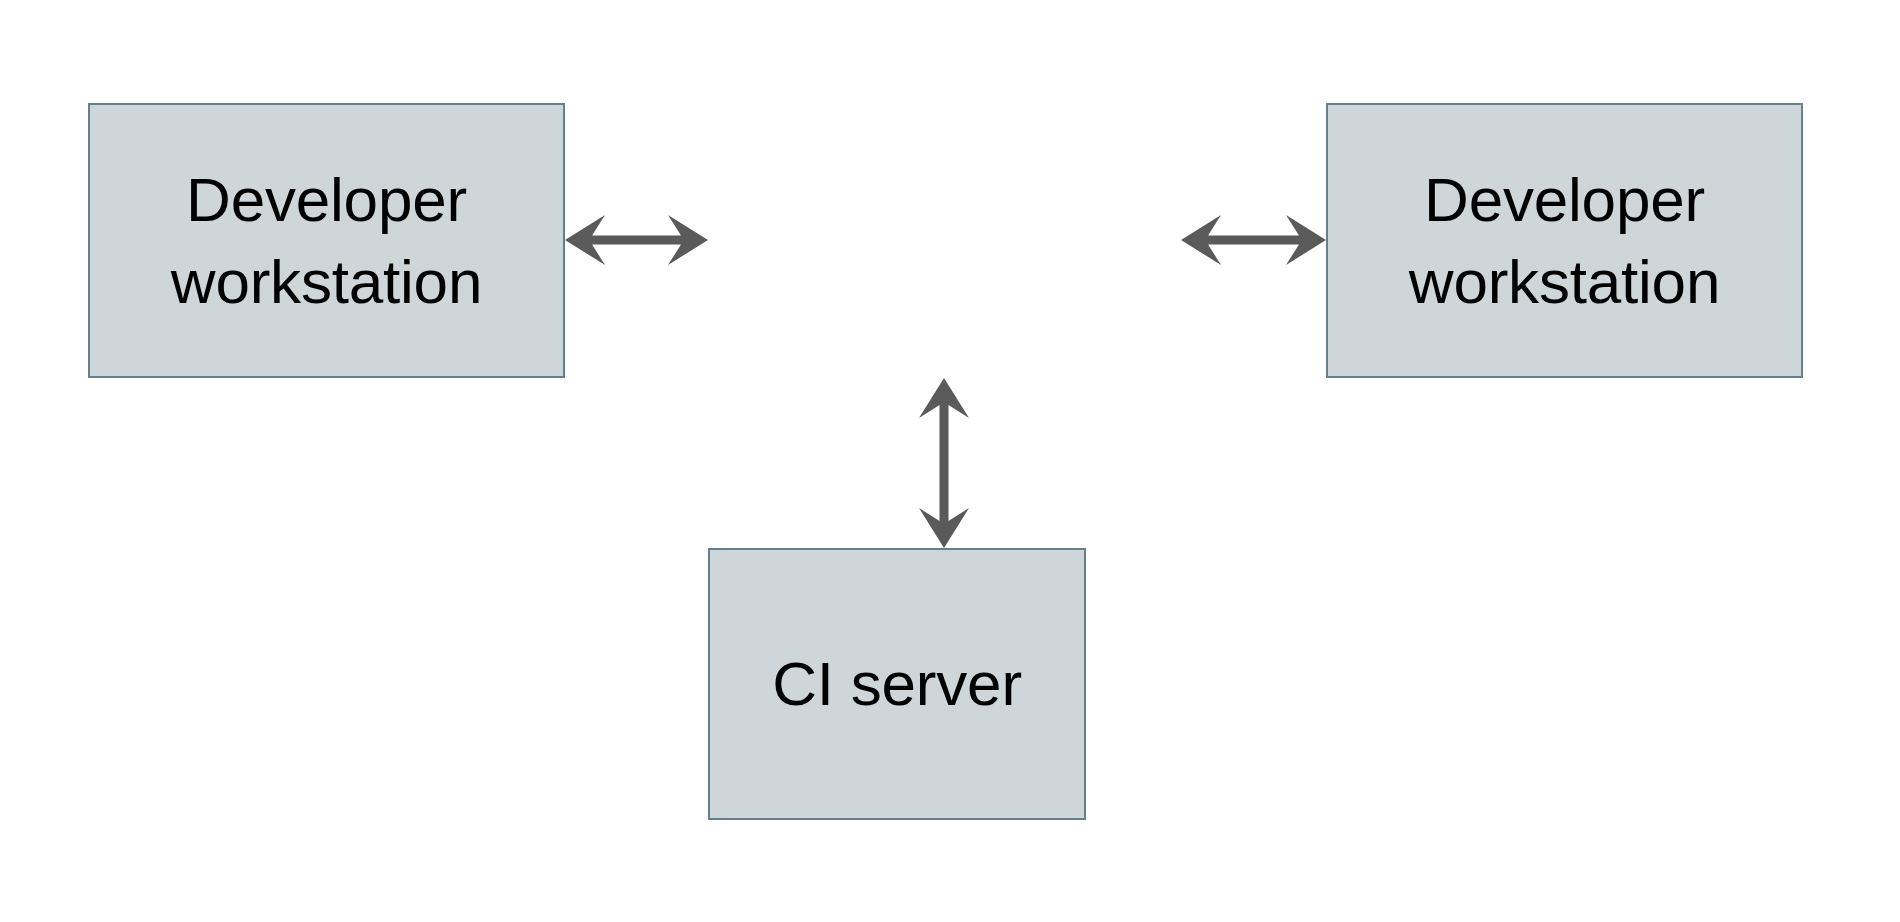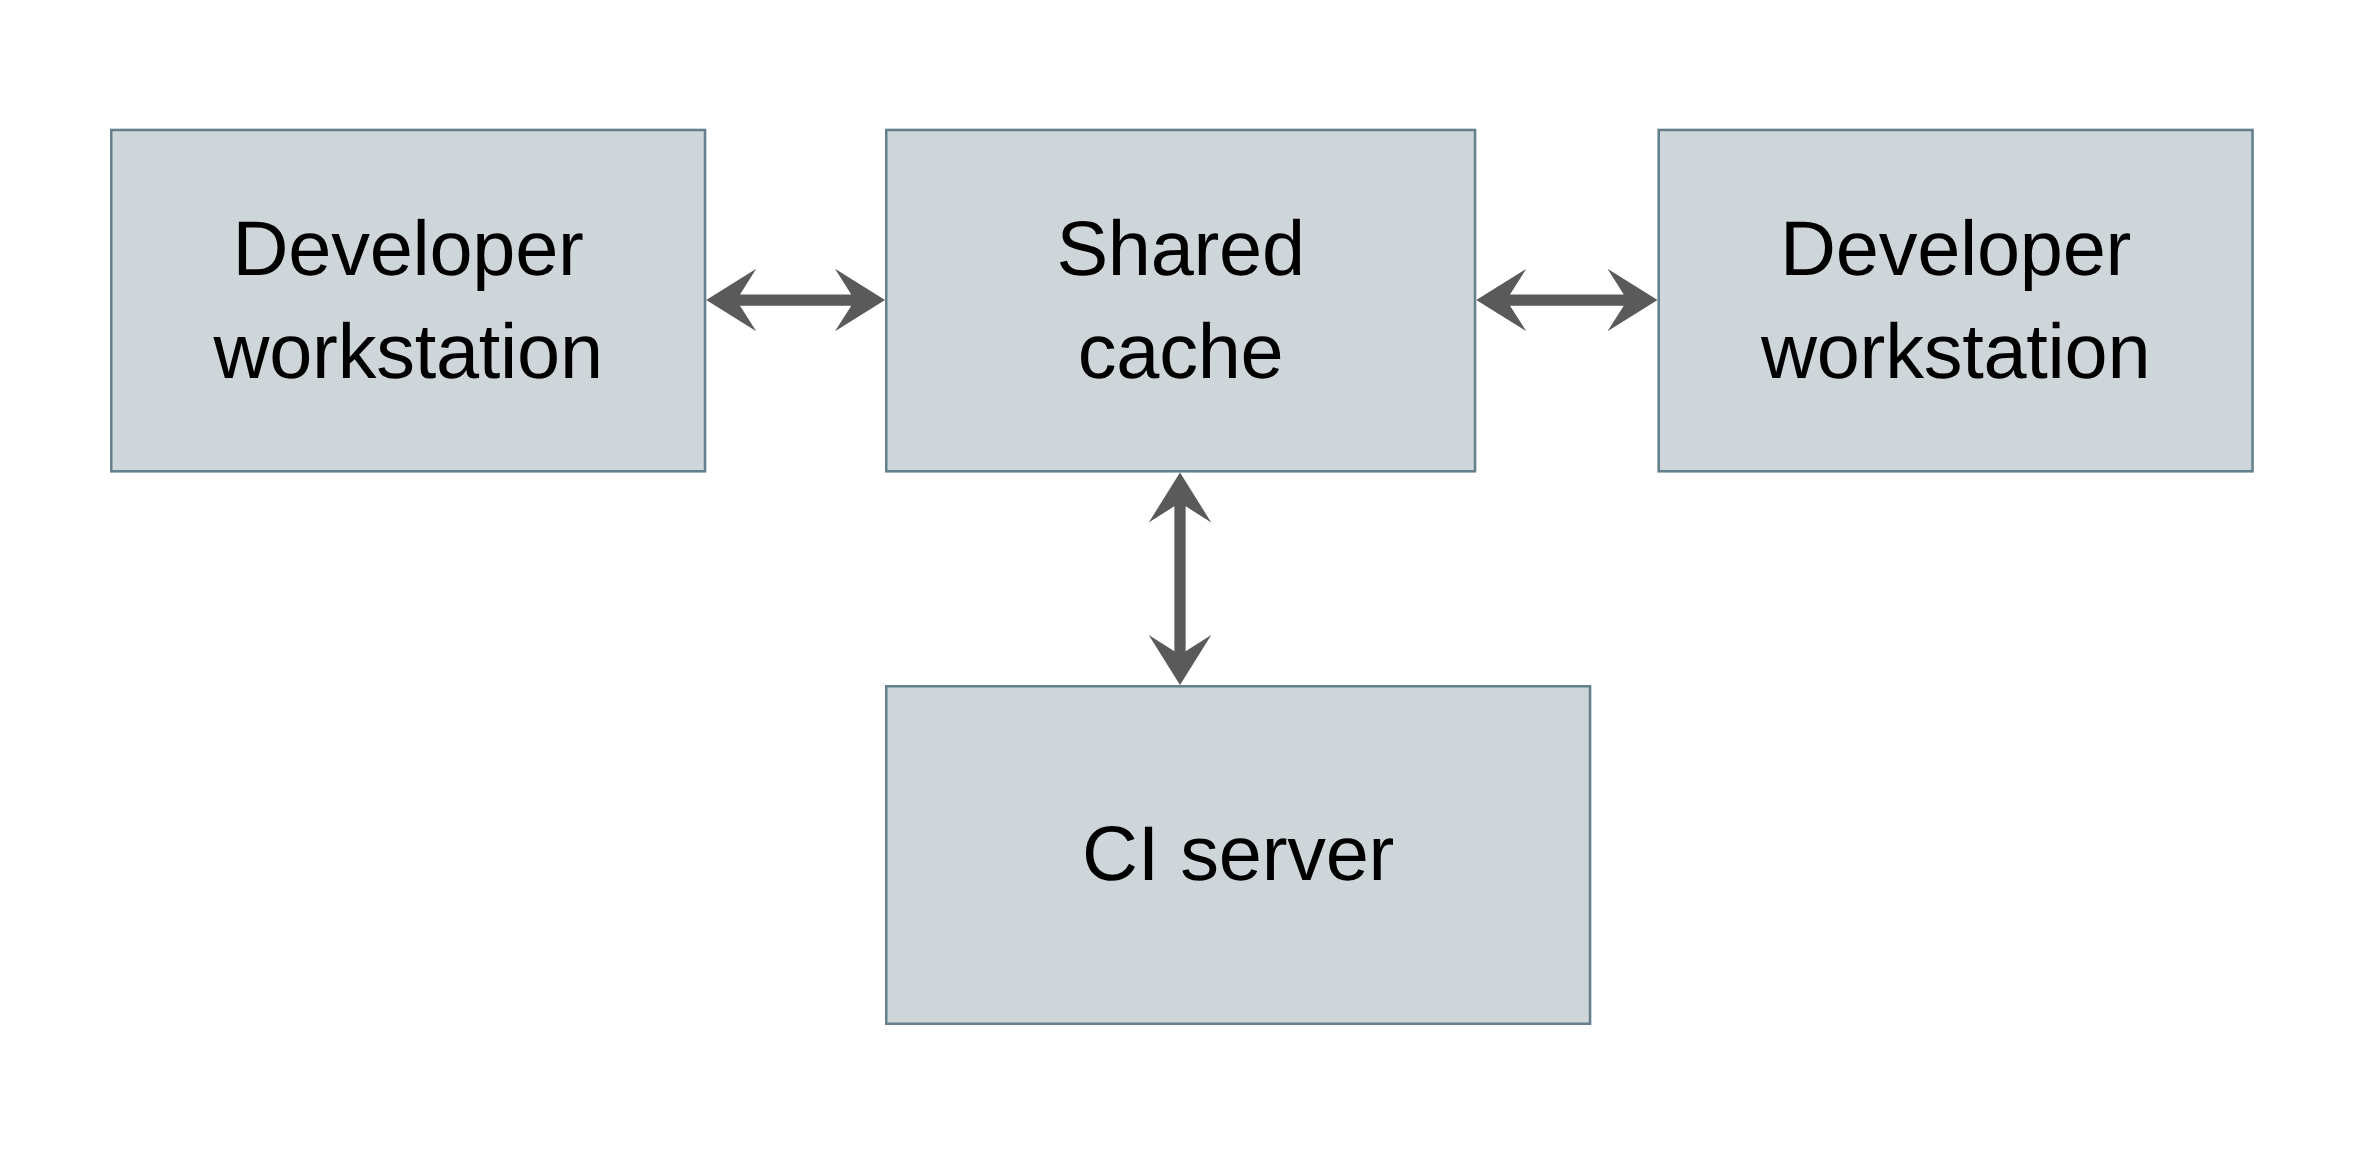--- a/index.html
+++ b/index.html
@@ -45,27 +45,25 @@
   }
 </style>
 </head>
 <body>
 
 <div id="canvas" style="background: rgb(255, 255, 255);">
 
   <div class="node" style="left: 88px; top: 103px; width: 477px; height: 275px; background: rgb(206, 214, 218); border-color: rgb(99, 128, 140); color: rgb(0, 0, 0);">Developer
 workstation</div>
 
-  <div class="node" style="left: 708px; top: 103px; width: 473px; height: 275px; background: rgb(206, 214, 218); border-color: rgb(99, 128, 140); color: rgb(0, 0, 0);">Shared
-cache</div>
 
   <div class="node" style="left: 1326px; top: 103px; width: 477px; height: 275px; background: rgb(206, 214, 218); border-color: rgb(99, 128, 140); color: rgb(0, 0, 0);">Developer
 workstation</div>
 
-  <div class="node" style="left: 708px; top: 548px; width: 565px; height: 272px; background: rgb(206, 214, 218); border-color: rgb(99, 128, 140); color: rgb(0, 0, 0);">CI server</div>
+  <div class="node" style="left: 708px; top: 548px; width: 378px; height: 272px; background: rgb(206, 214, 218); border-color: rgb(99, 128, 140); color: rgb(0, 0, 0);">CI server</div>
 
   <div class="connector" style="left: 565px; top: 213px;">
     <svg width="143" height="54" viewBox="0 -27 143 54">
         <path d="M 0 0 L 40 -25 L 27 -4.5 L 116 -4.5 L 103 -25 L 143 0 L 103 25 L 116 4.5 L 27 4.5 L 40 25 Z" fill="#5a5a5a"></path>
       </svg>
   </div>
 
   <div class="connector" style="left: 1181px; top: 213px;">
     <svg width="145" height="54" viewBox="0 -27 145 54">
         <path d="M 0 0 L 40 -25 L 27 -4.5 L 118 -4.5 L 105 -25 L 145 0 L 105 25 L 118 4.5 L 27 4.5 L 40 25 Z" fill="#5a5a5a"></path>

